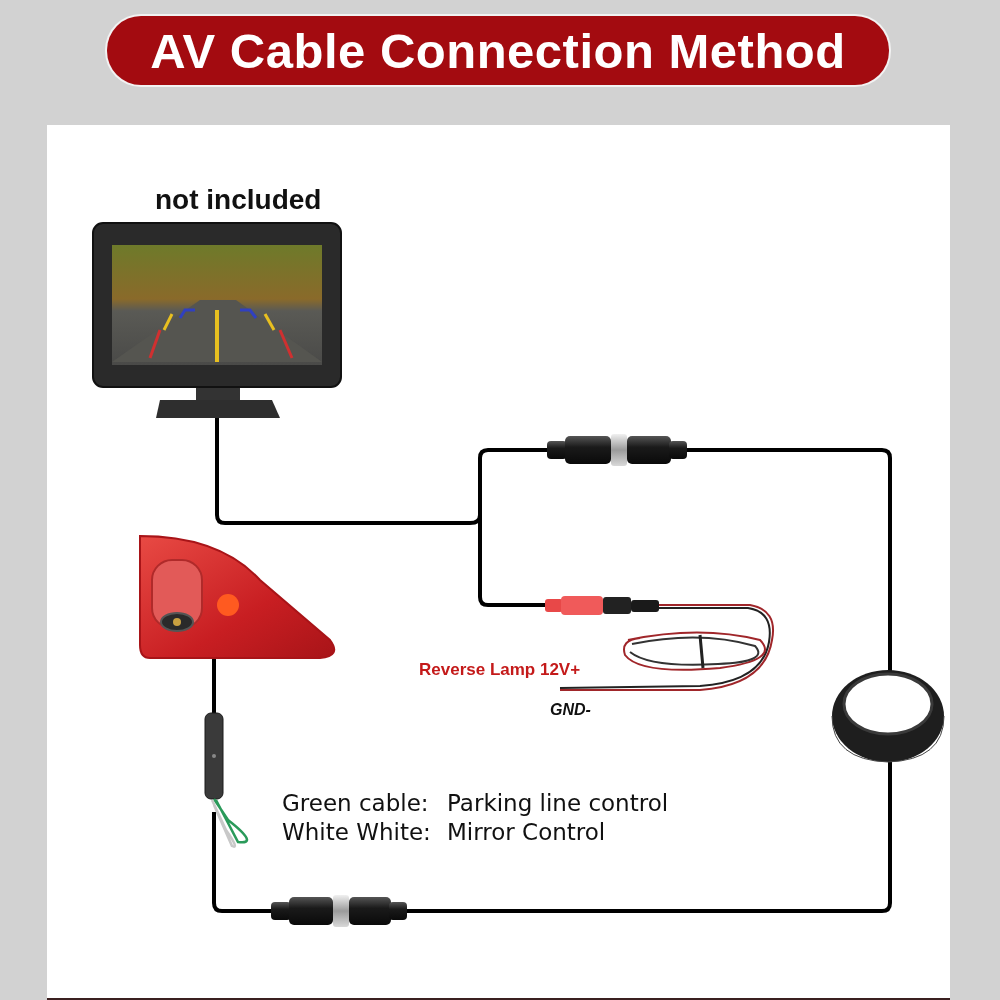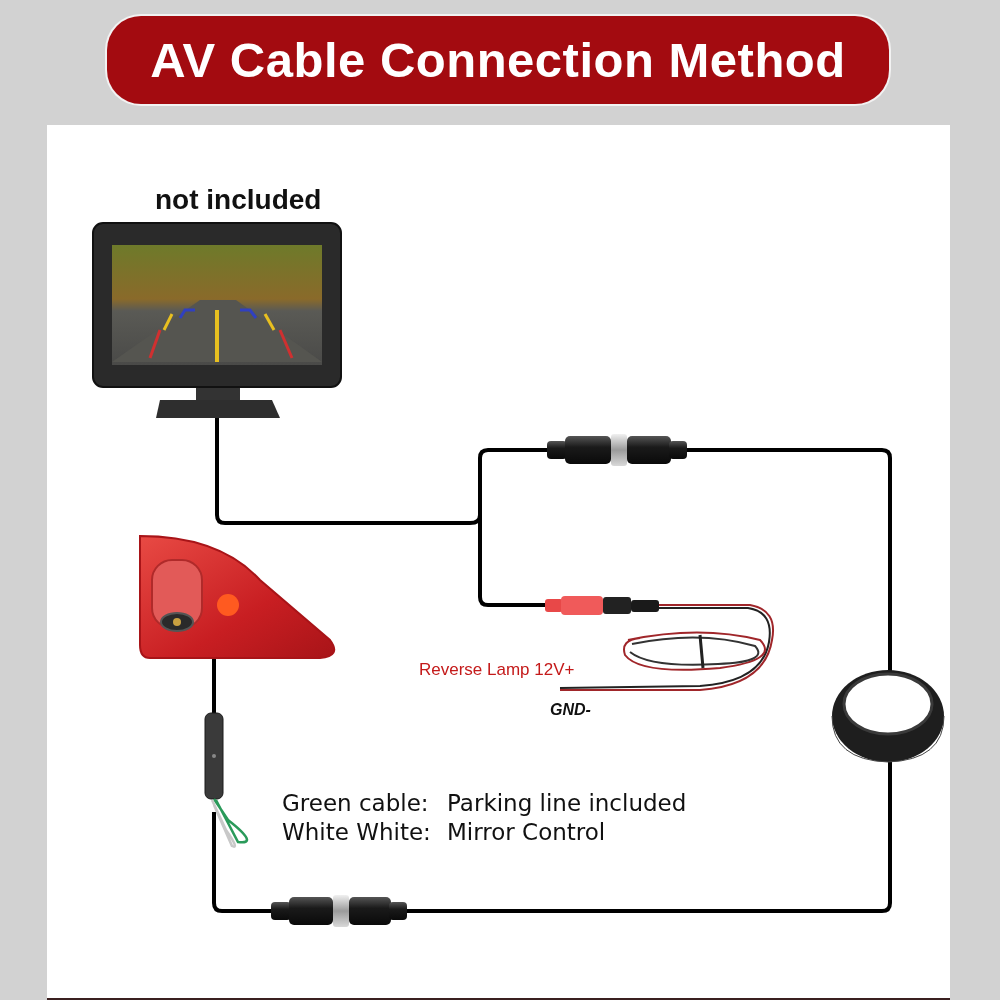--- a/index.html
+++ b/index.html
@@ -1,23 +1,23 @@
 <!DOCTYPE html>
 <html><head>
 <meta charset="utf-8">
 <style>
   html,body{margin:0;padding:0;}
   body{width:1000px;height:1000px;background:#d2d2d2;position:relative;overflow:hidden;font-family:"DejaVu Sans",sans-serif;}
-  .title-pill{position:absolute;left:107px;top:16px;width:782px;height:88px;background:#a30b10;border-radius:34px;box-shadow:0 0 0 2px #f2f2f2;display:flex;align-items:center;justify-content:center;}
+  .title-pill{position:absolute;left:107px;top:16px;width:782px;height:69px;background:#a30b10;border-radius:34px;box-shadow:0 0 0 2px #f2f2f2;display:flex;align-items:center;justify-content:center;}
   .title-pill span{color:#fff;font-family:"Liberation Sans",sans-serif;font-weight:bold;font-size:49px;letter-spacing:0.5px;}
   .panel{position:absolute;left:47px;top:125px;width:903px;height:873px;background:#fff;border-bottom:2px solid #3a2020;}
   svg.diagram{position:absolute;left:0;top:0;width:1000px;height:1000px;}
   .lbl{position:absolute;white-space:nowrap;margin-left:12px;}
   .not-included{left:143px;top:184px;font-family:"Liberation Sans",sans-serif;font-weight:bold;font-size:28px;color:#111;}
-  .rev{left:407px;top:660px;font-family:"Liberation Sans",sans-serif;font-weight:normal;font-size:17px;color:#c41a1a;}
+  .rev{left:407px;top:660px;font-family:"Liberation Sans",sans-serif;font-weight:bold;font-size:17px;color:#c41a1a;}
   .gnd{left:538px;top:701px;font-family:"Liberation Sans",sans-serif;font-weight:bold;font-size:16px;color:#111;font-style:italic;}
   .cable{font-family:"DejaVu Sans",sans-serif;font-size:23px;color:#111;text-align:center;}
   .g1{left:270px;top:790px;}
   .g2{left:270px;top:819px;}
   .desc1{left:435px;top:790px;}
   .desc2{left:435px;top:819px;}
 </style>
 </head>
 <body>
 
@@ -125,15 +125,15 @@
     <path d="M214 799 L228 820 Q260 845 238 842 L216 800" fill="none" stroke="#2a9a5a" stroke-width="2.5"></path>
     <path d="M212 800 L226 830 Q240 850 232 846 L214 805" fill="none" stroke="#c8c8c8" stroke-width="2.5"></path>
   </g>
 </svg>
 
 <div class="lbl not-included">not included</div>
 <div class="lbl rev">Reverse Lamp 12V+</div>
 <div class="lbl gnd">GND-</div>
 
 <div class="lbl cable g1">Green cable:</div>
-<div class="lbl cable desc1">Parking line included</div>
+<div class="lbl cable desc1">Parking line control</div>
 <div class="lbl cable g2">White White:</div>
 <div class="lbl cable desc2">Mirror Control</div>
 
 </body></html>

